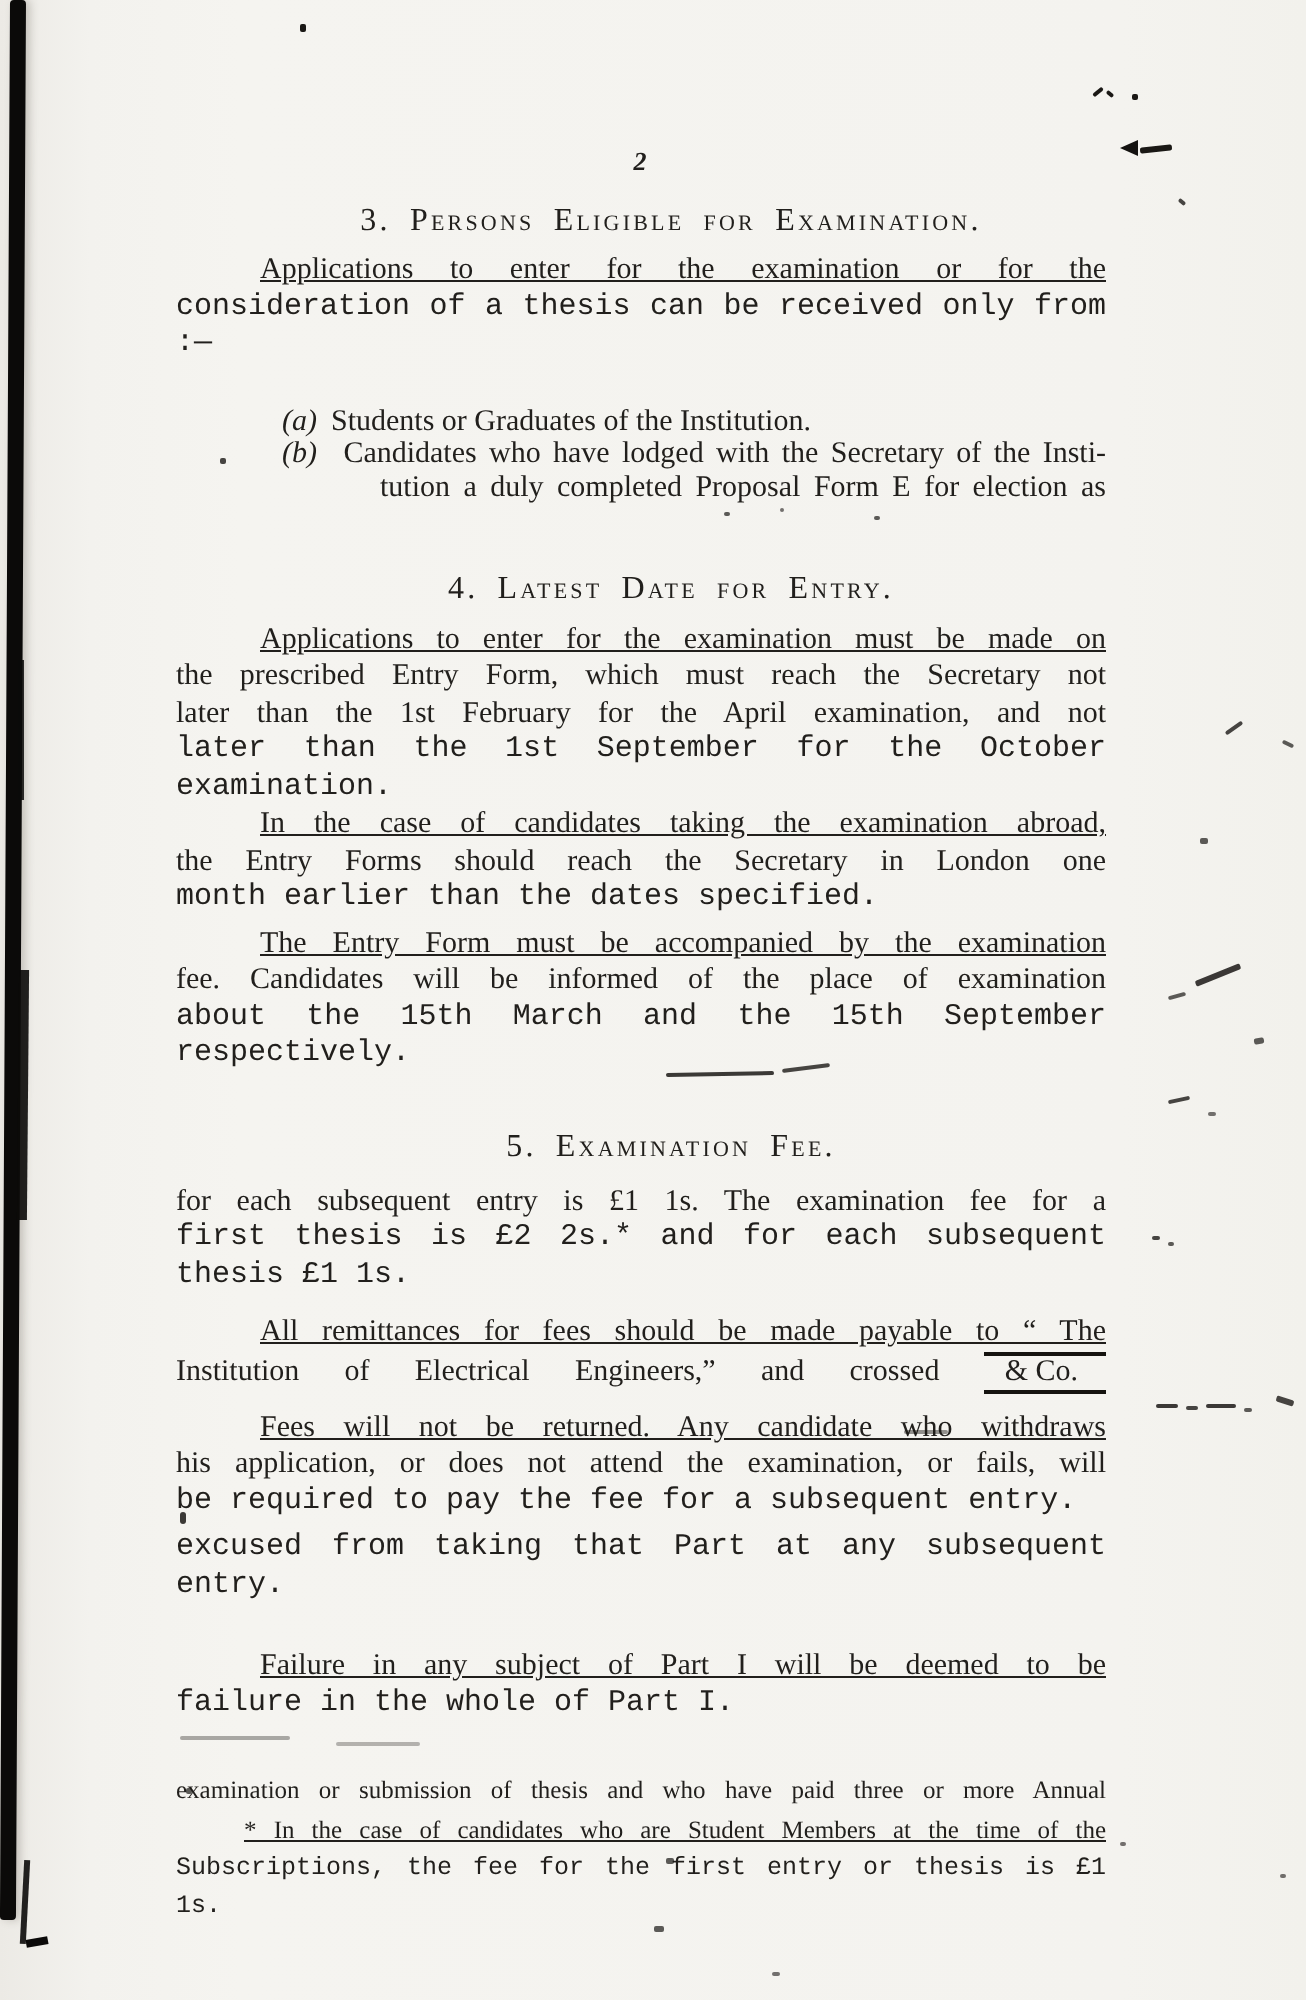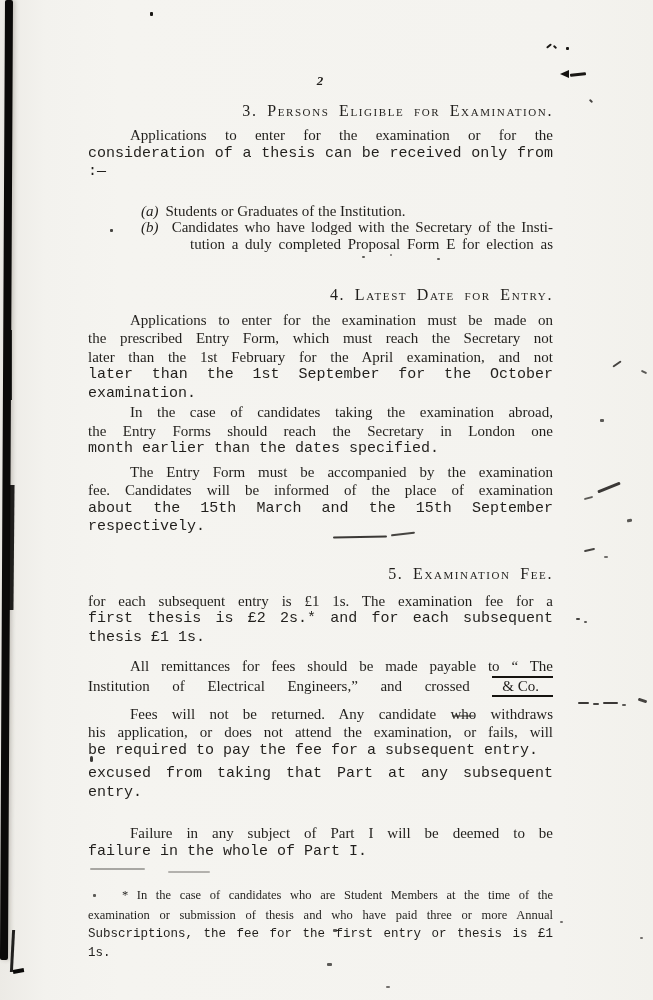--- a/index.html
+++ b/index.html
@@ -4,25 +4,25 @@
 <style>
   html,body { margin:0; padding:0; background:#e8e7e3; }
   .page {
     position:relative; width:653px; height:1000px; overflow:hidden;
     background:linear-gradient(90deg,#eceae5 0px,#f3f2ee 45px,#f5f4f0 120px,#f4f3ef 560px,#f2f1ec 653px);
     font-family:"Liberation Serif", serif; color:#211f1c;
   }
   .content { position:absolute; left:88px; top:0; width:465px; padding-top:73px; }
   .pagenum { text-align:center; font-size:13px; line-height:15px; font-weight:bold; font-style:italic; letter-spacing:1px; }
   .shead { margin:0; font-size:16px; line-height:17px; font-weight:normal; font-variant:small-caps;
-           letter-spacing:1.6px; word-spacing:4px; text-align:right; padding-left:30px; }
+           letter-spacing:1.6px; word-spacing:4px; text-align:center; padding-left:30px; }
   .para { font-size:15px; line-height:18.5px; }
   .tline { text-align:justify; text-align-last:justify; }
   .tline.last { text-align-last:left;font-family:Liberation Mono, monospace; }
-  .tline.first { padding-left:42px; }
+  .tline.first { padding-left:42px;text-decoration:underline; }
   .list { margin-left:53px; font-size:15px; line-height:16.8px; }
   .lrow.cont { margin-left:49px; }
   .jst { text-align:justify; text-align-last:justify; }
   .lbl { font-style:italic; margin-right:7px; }
   .fnote { font-size:12.5px; line-height:19.3px; }
   .fnote .tline.first { padding-left:34px; }
   .crossed { display:inline-block; border-top:2px solid #15130f; border-bottom:2px solid #15130f;
              padding:0 14px 1px 10px; line-height:16px; }
   
   .binding { position:absolute; left:5px; top:0; width:8px; height:960px; background:#0b0a09;
@@ -101,22 +101,22 @@
       </div>
     <div class="para" style="margin-top:5px">
         <div class="tline last">excused from taking that Part at any subsequent entry.</div>
       </div>
     <div class="para" style="margin-top:22px">
         <div class="tline first">Failure in any subject of Part I will be deemed to be</div>
         <div class="tline last">failure in the whole of Part I.</div>
       </div>
 
     <div class="para fnote" style="margin-top:25px">
+        <div class="tline">examination or submission of thesis and who have paid three or more Annual</div>
         <div class="tline first">* In the case of candidates who are Student Members at the time of the</div>
-        <div class="tline">examination or submission of thesis and who have paid three or more Annual</div>
         <div class="tline last">Subscriptions, the fee for the first entry or thesis is £1 1s.</div>
       </div>
   </div>
 
   <div class="speck" style="left:150px;top:12px;width:3px;height:4px"></div>
   <div class="speck" style="left:546px;top:45px;width:6px;height:2px;transform:rotate(-40deg)"></div>
   <div class="speck" style="left:553px;top:46px;width:4px;height:2px;transform:rotate(40deg)"></div>
   <div class="speck" style="left:566px;top:47px;width:3px;height:3px"></div>
   <div class="arrowmark" style="left:560px;top:70px"></div>
   <div class="speck" style="left:570px;top:73px;width:16px;height:3px;transform:rotate(-6deg)"></div>

